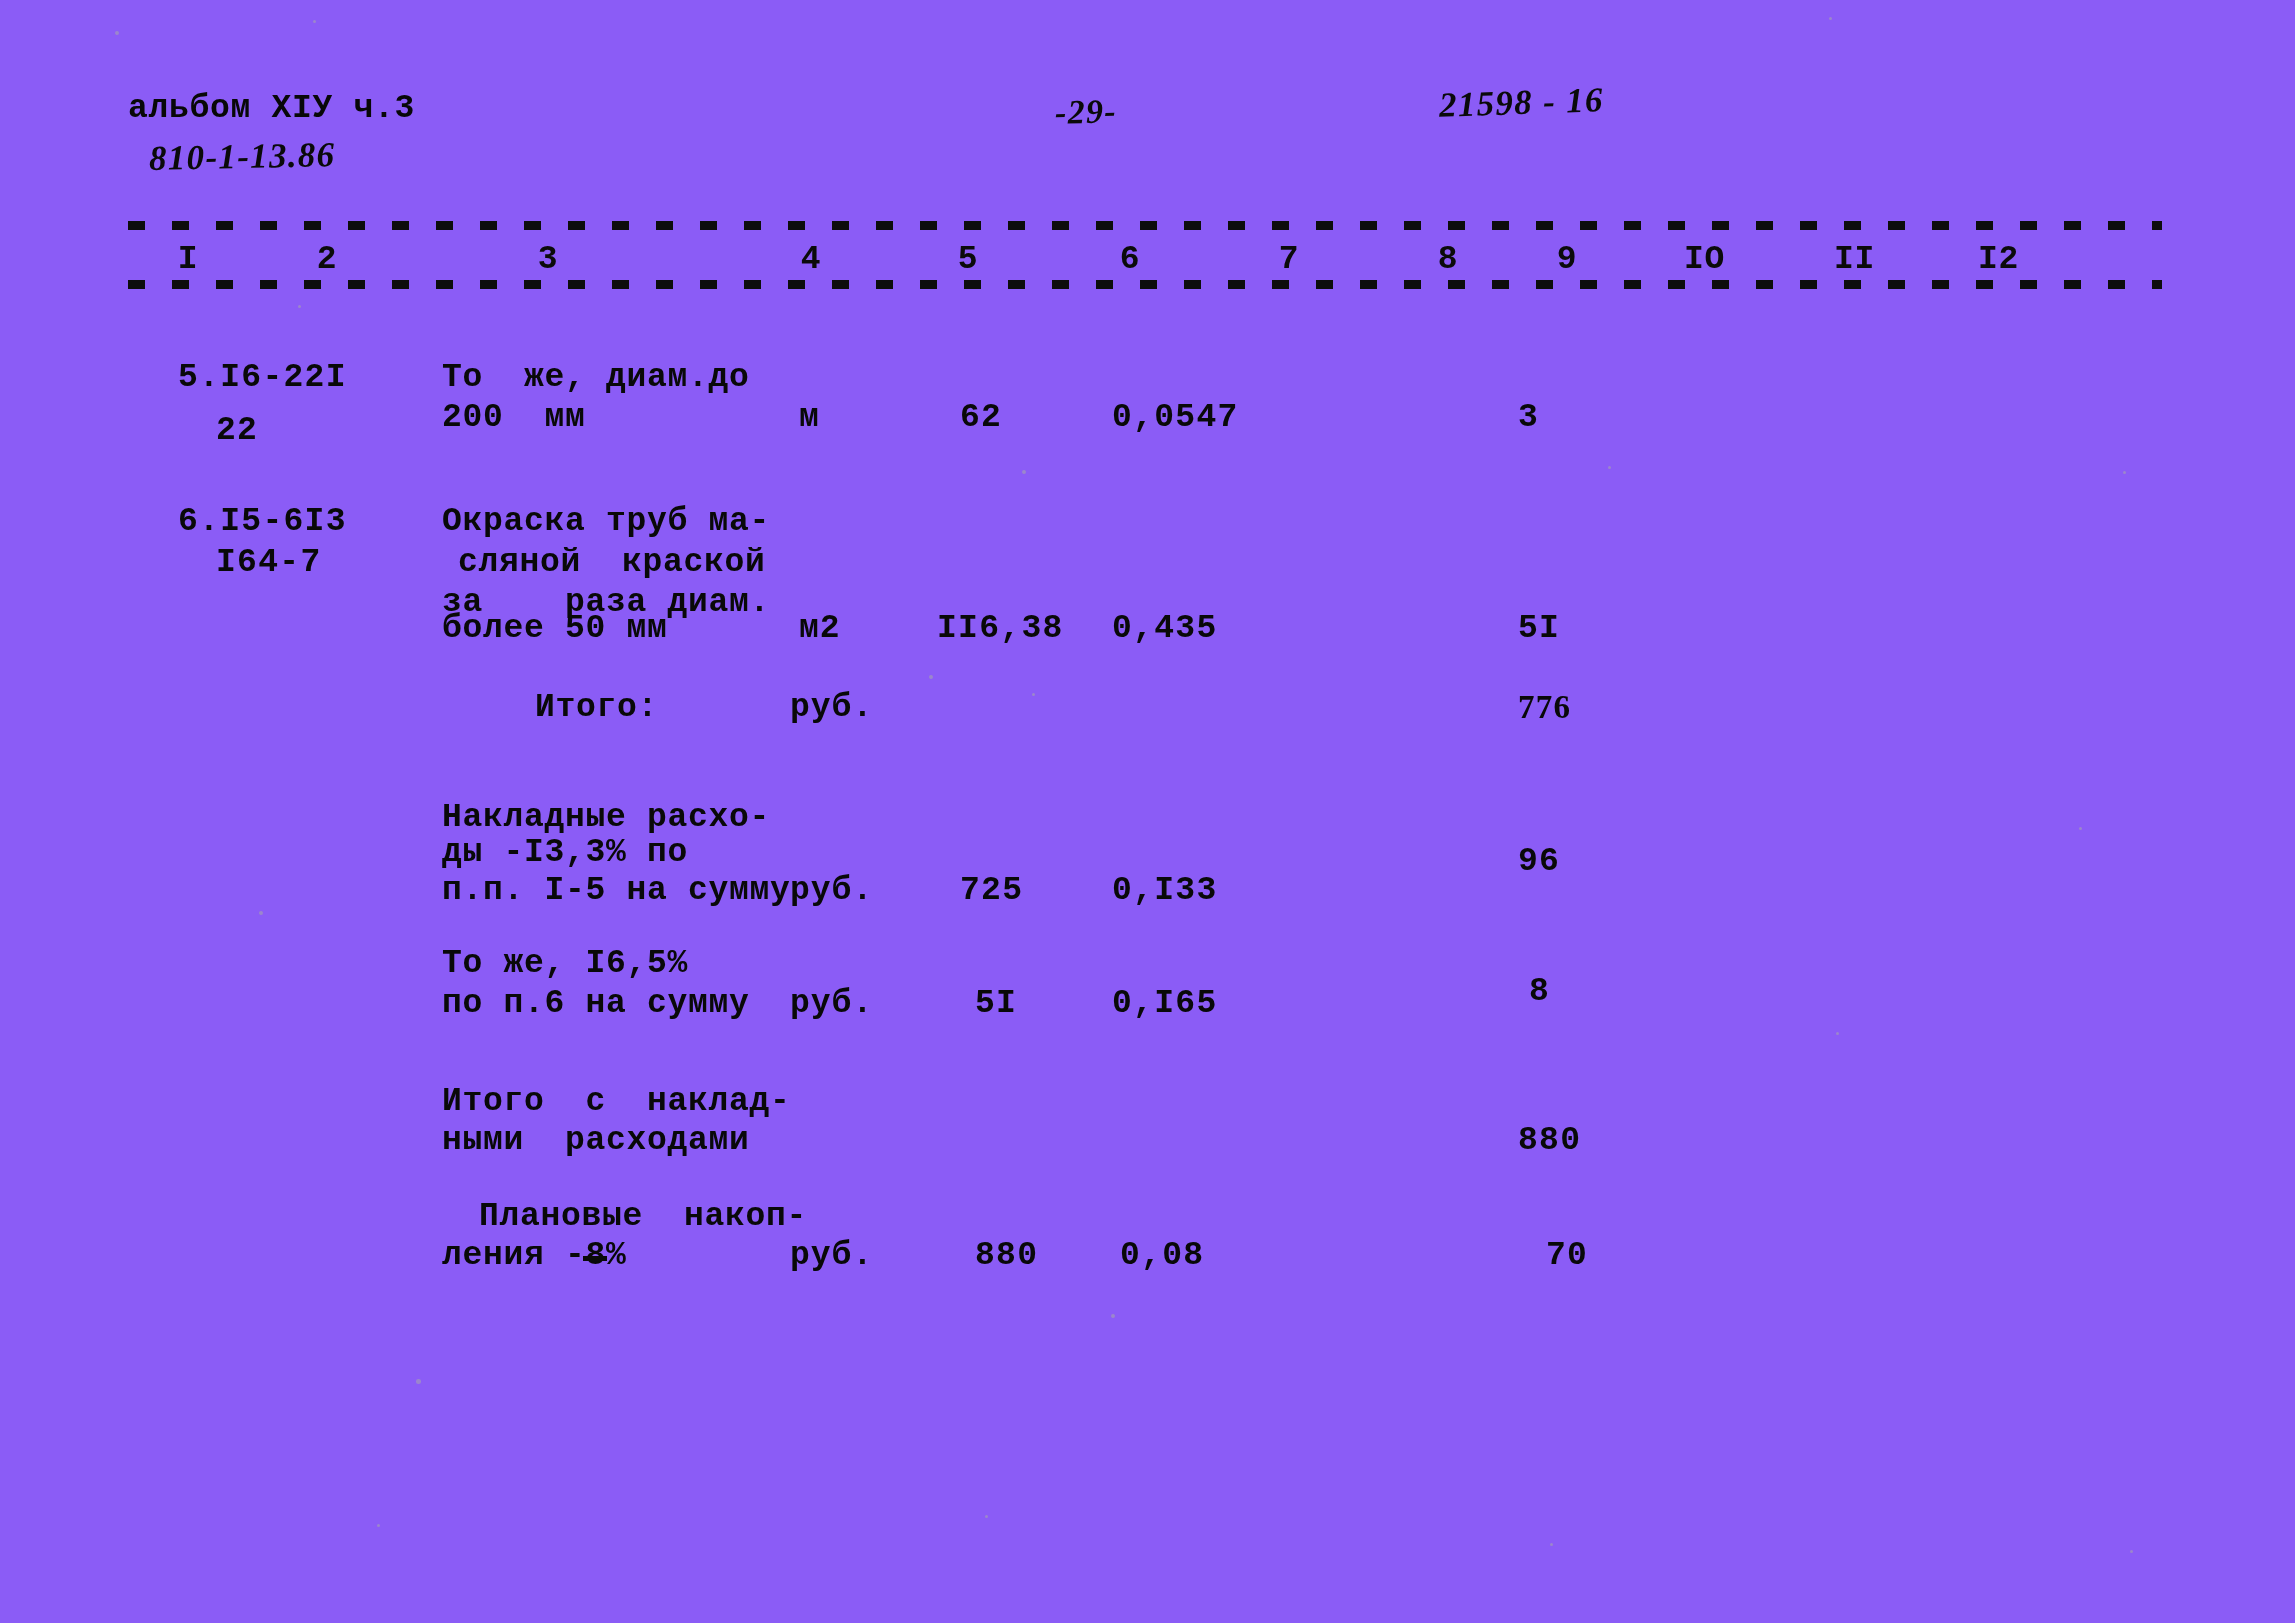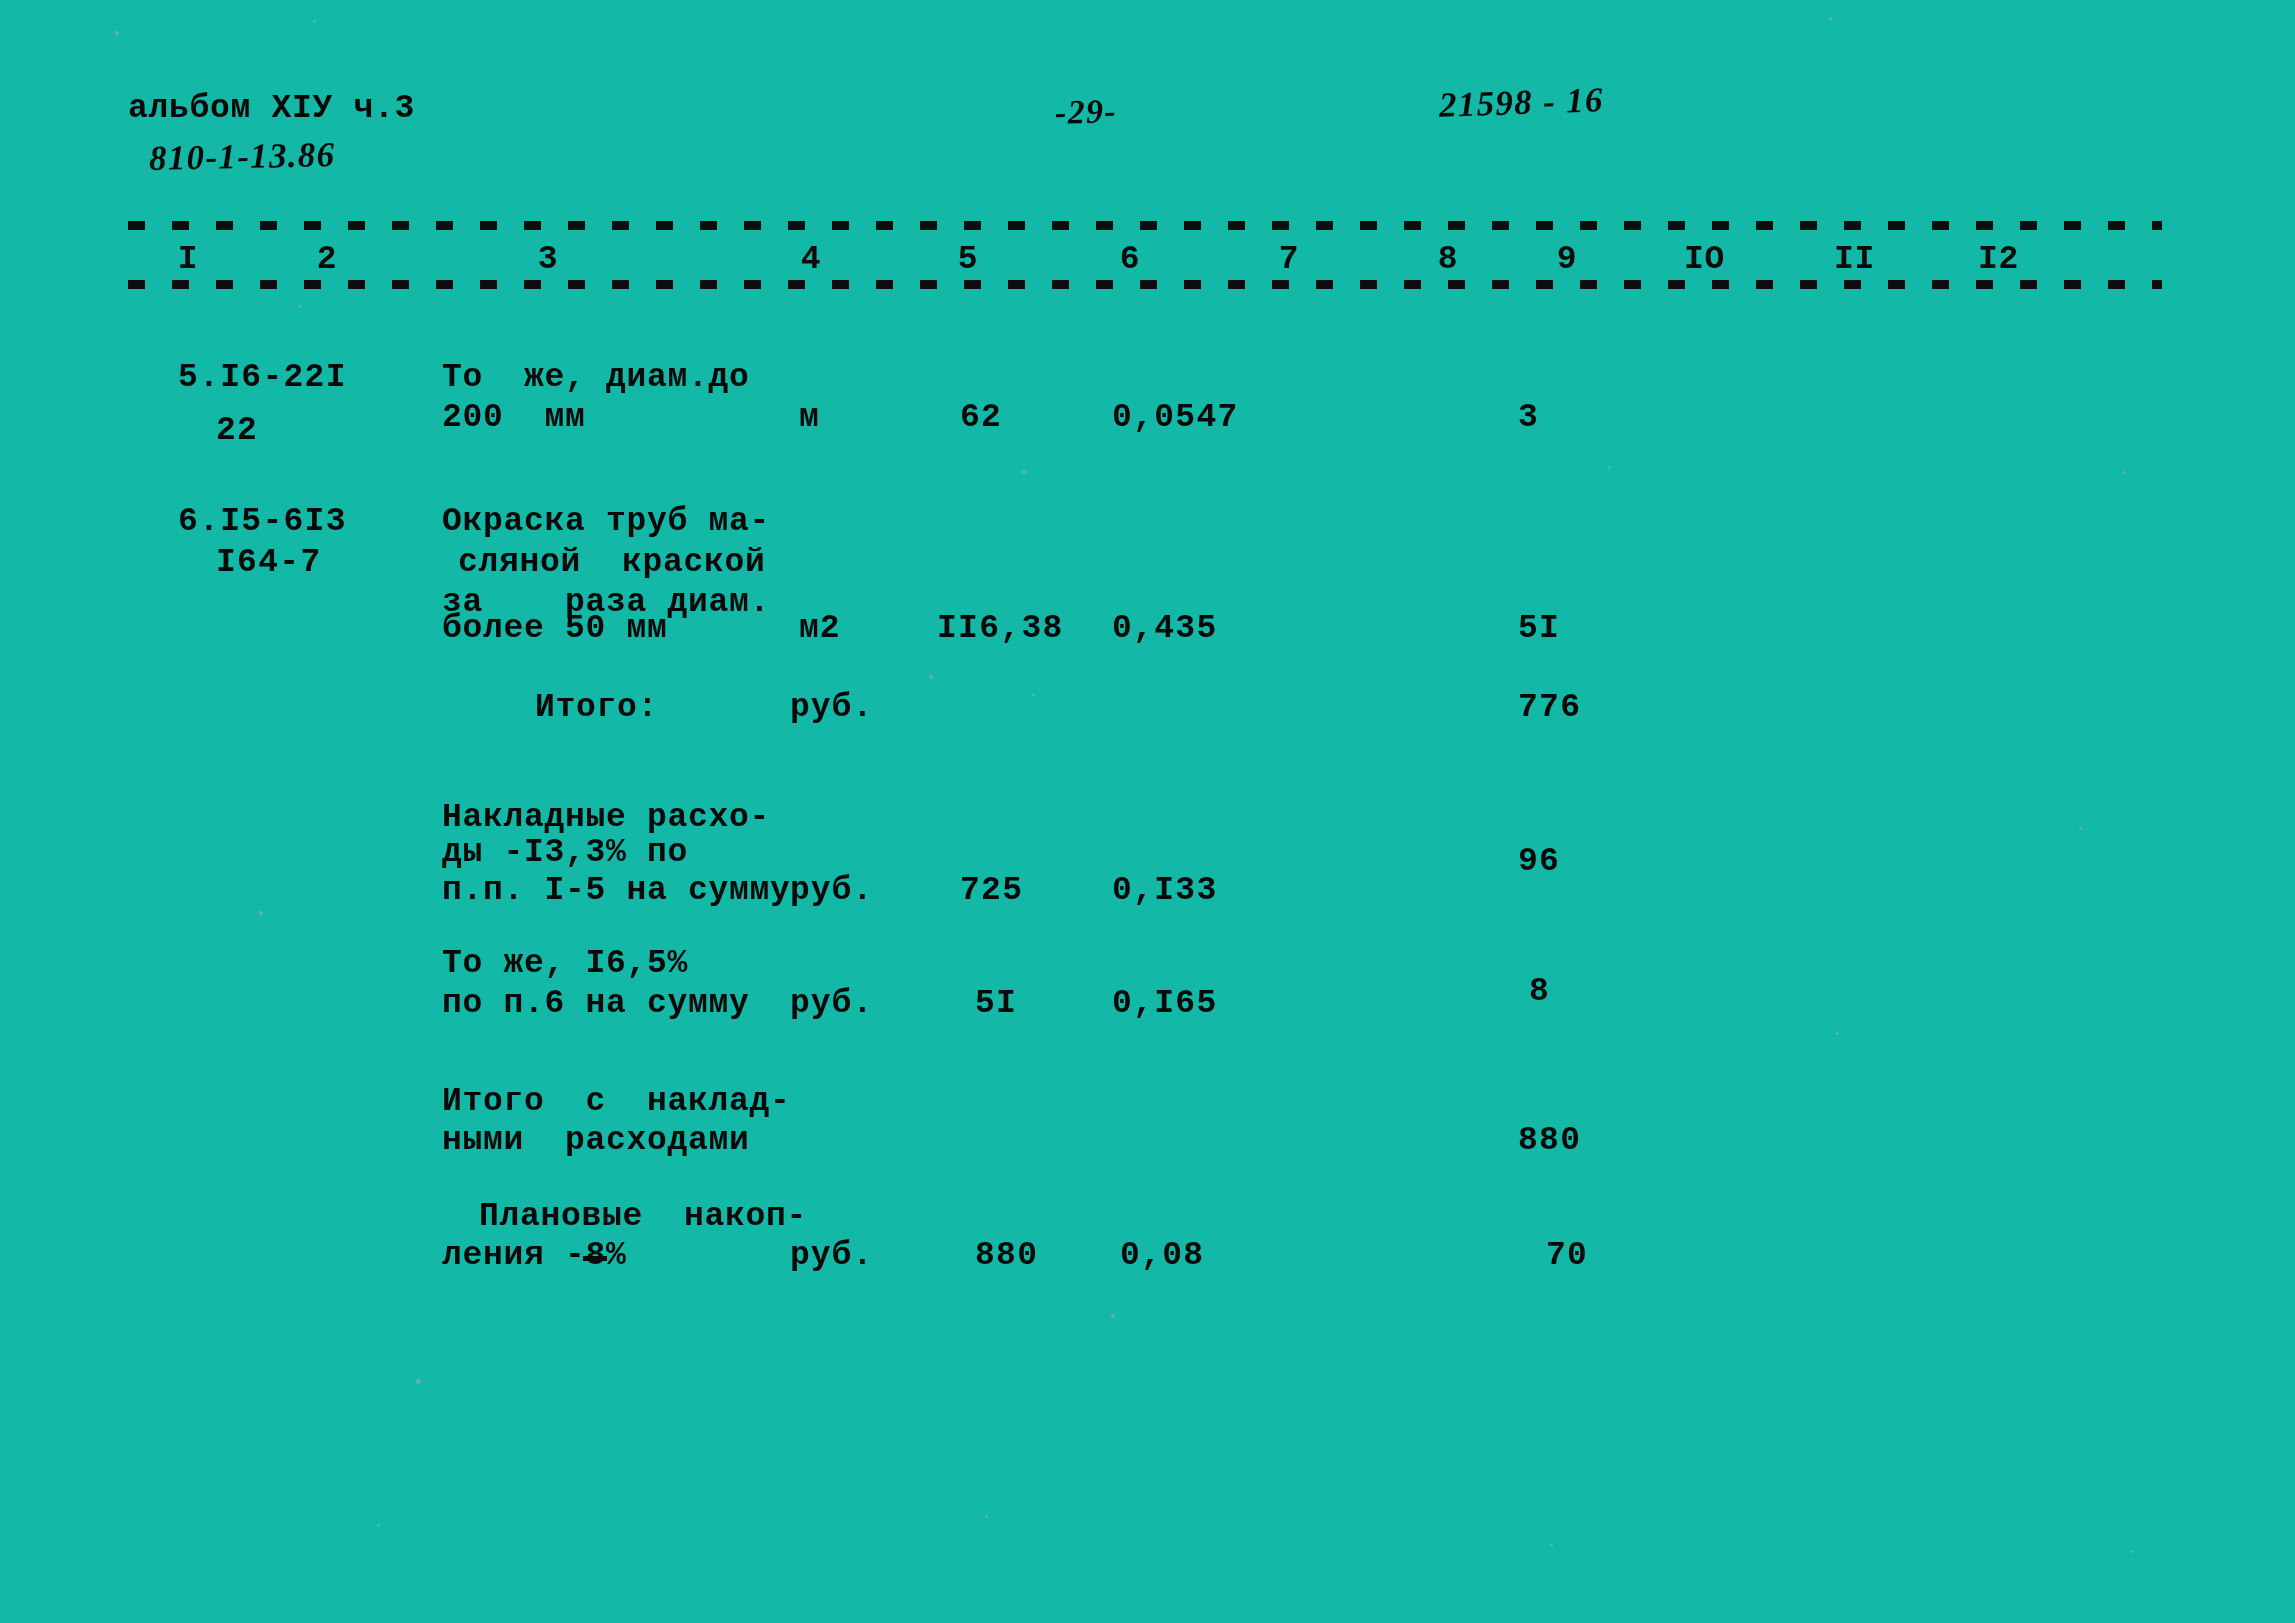--- a/index.html
+++ b/index.html
@@ -4,21 +4,21 @@
 <style>
   html, body {
     margin: 0;
     padding: 0;
     background: #ffffff;
   }
   #page {
     position: relative;
     width: 2295px;
     height: 1624px;
-    background: #14b8a6;
+    background: #8b5cf6;
     overflow: hidden;
     font-family: "Liberation Mono", "DejaVu Sans Mono", monospace;
     color: #0b0b0b;
   }
   
   .speck {
     position: absolute;
     background: #aaa;
     border-radius: 50%;
     opacity: .55;
@@ -148,21 +148,21 @@
   <div class="cell desc" style="left:458px; top:542px;">сляной  краской</div>
   <div class="cell desc" style="left:442px; top:582px;">за    раза диам.</div>
   <div class="cell desc" style="left:442px; top:608px;">более 50 мм</div>
   <div class="cell" style="left:799px; top:608px;">м2</div>
   <div class="cell num" style="left:937px; top:608px;">II6,38</div>
   <div class="cell num" style="left:1112px; top:608px;">0,435</div>
   <div class="cell num" style="left:1518px; top:608px;">5I</div>
 
   <div class="cell desc" style="left:535px; top:687px;text-align:right;">Итого:</div>
   <div class="cell" style="left:790px; top:687px;">руб.</div>
-  <div class="cell num" style="left:1518px; top:687px;">776</div>
+  <div class="cell num" style="left:1518px; top:687px;font-family:Liberation Serif, serif;">776</div>
 
   <div class="cell desc" style="left:442px; top:797px;">Накладные расхо-</div>
   <div class="cell desc" style="left:442px; top:832px;">ды -I3,3% по</div>
   <div class="cell desc" style="left:442px; top:870px;">п.п. I-5 на сумму</div>
   <div class="cell" style="left:790px; top:870px;">руб.</div>
   <div class="cell num" style="left:960px; top:870px;">725</div>
   <div class="cell num" style="left:1112px; top:870px;">0,I33</div>
   <div class="cell num" style="left:1518px; top:841px;">96</div>
 
   <div class="cell desc" style="left:442px; top:943px;">То же, I6,5%</div>

